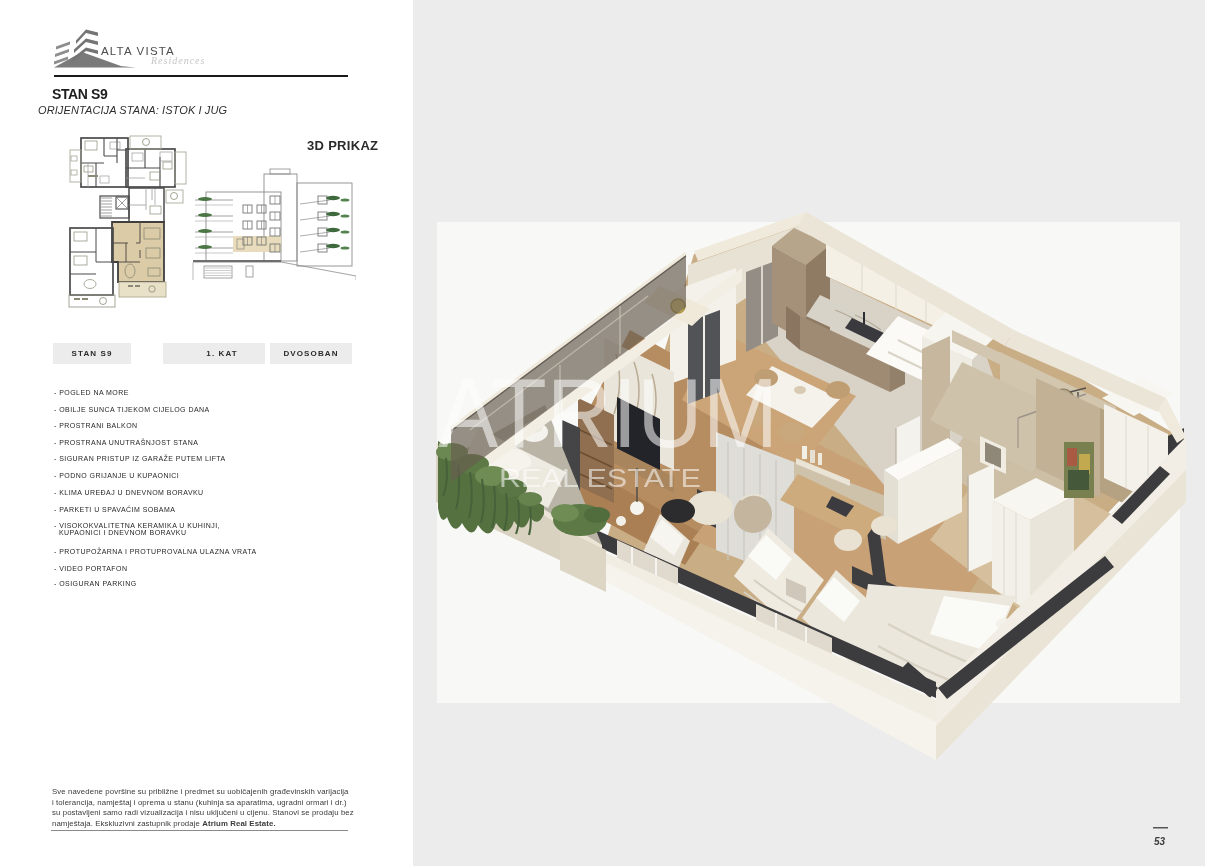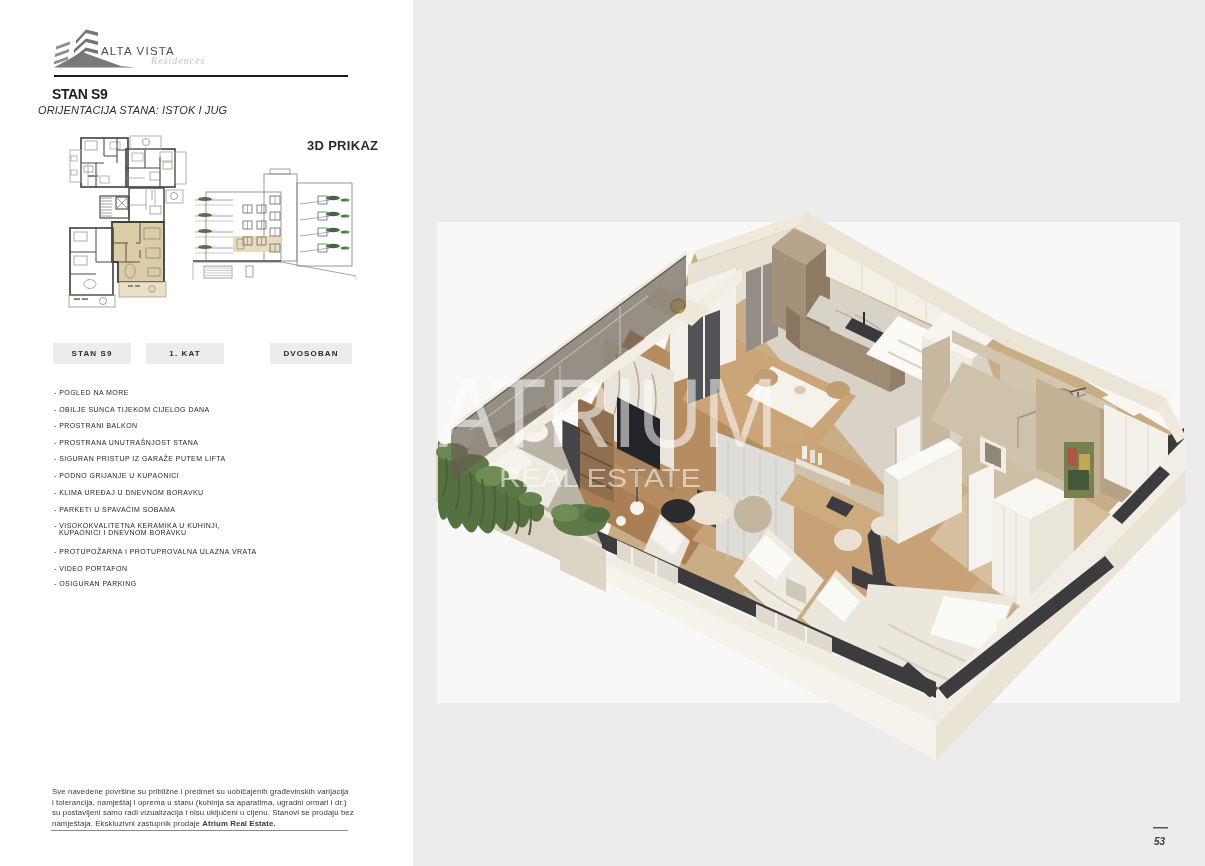--- a/index.html
+++ b/index.html
@@ -179,21 +179,21 @@
   <path d="M281 262 L356 276" stroke="#8c8c8c" stroke-width="0.8" fill="none"></path>
 
   <rect x="204" y="266" width="28" height="12" fill="none" stroke="#8c8c8c" stroke-width="0.8"></rect>
   <path d="M205 268 h26 M205 270.5 h26 M205 273 h26 M205 275.5 h26" stroke="#aaa" stroke-width="0.6"></path>
   <rect x="246" y="266" width="7" height="11" fill="none" stroke="#8c8c8c" stroke-width="0.8"></rect>
   <path d="M193 262.5 L193 280 M356 276 L356 280" stroke="#8c8c8c" stroke-width="0.6"></path>
 </svg>
 
 <div class="abs lbl" style="left:53px;top:343px;width:78px;">STAN S9</div>
 
-<div class="abs lbl" style="left:146px;top:343px;width:78px;">1. KAT</div>
+<div class="abs lbl" style="left:163px;top:343px;width:86px;padding-left:16px;">1. KAT</div>
 
 <div class="abs lbl" style="left:270px;top:343px;width:82px;">DVOSOBAN</div>
 
 <div class="bullet" style="top:389px;">- POGLED NA MORE</div>
 <div class="bullet" style="top:405.7px;">- OBILJE SUNCA TIJEKOM CIJELOG DANA</div>
 <div class="bullet" style="top:422.4px;">- PROSTRANI BALKON</div>
 <div class="bullet" style="top:438.8px;">- PROSTRANA UNUTRAŠNJOST STANA</div>
 <div class="bullet" style="top:454.9px;">- SIGURAN PRISTUP IZ GARAŽE PUTEM LIFTA</div>
 <div class="bullet" style="top:472px;">- PODNO GRIJANJE U KUPAONICI</div>
 <div class="bullet" style="top:489px;">- KLIMA UREĐAJ U DNEVNOM BORAVKU</div>

